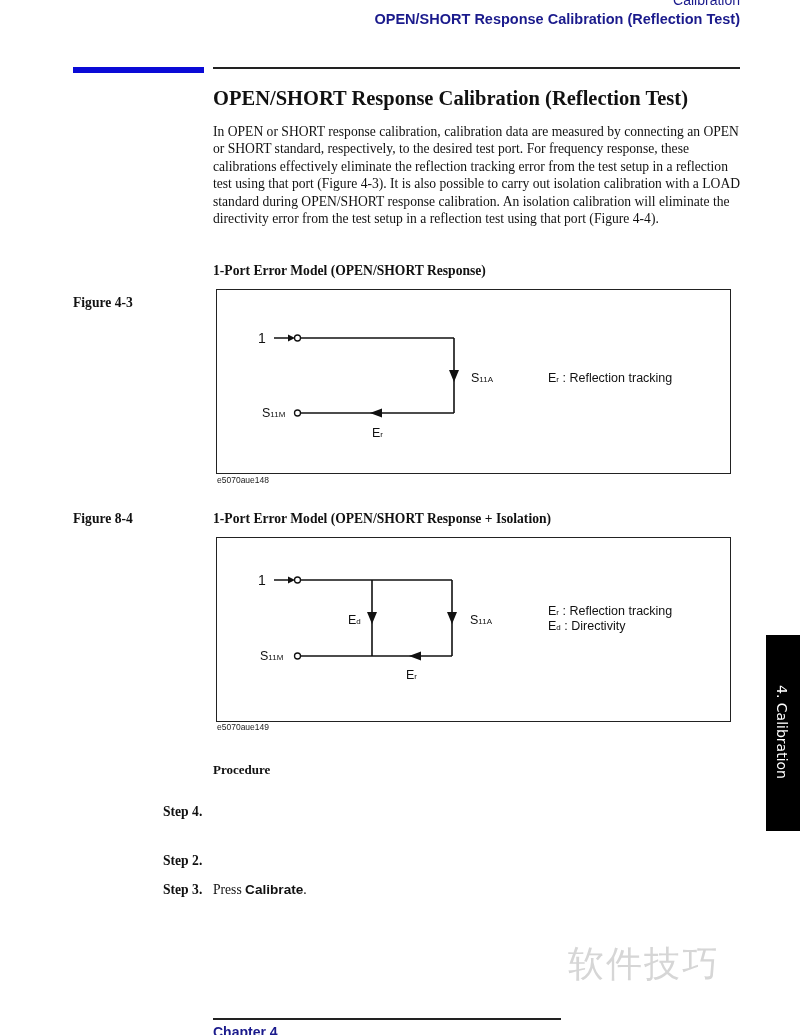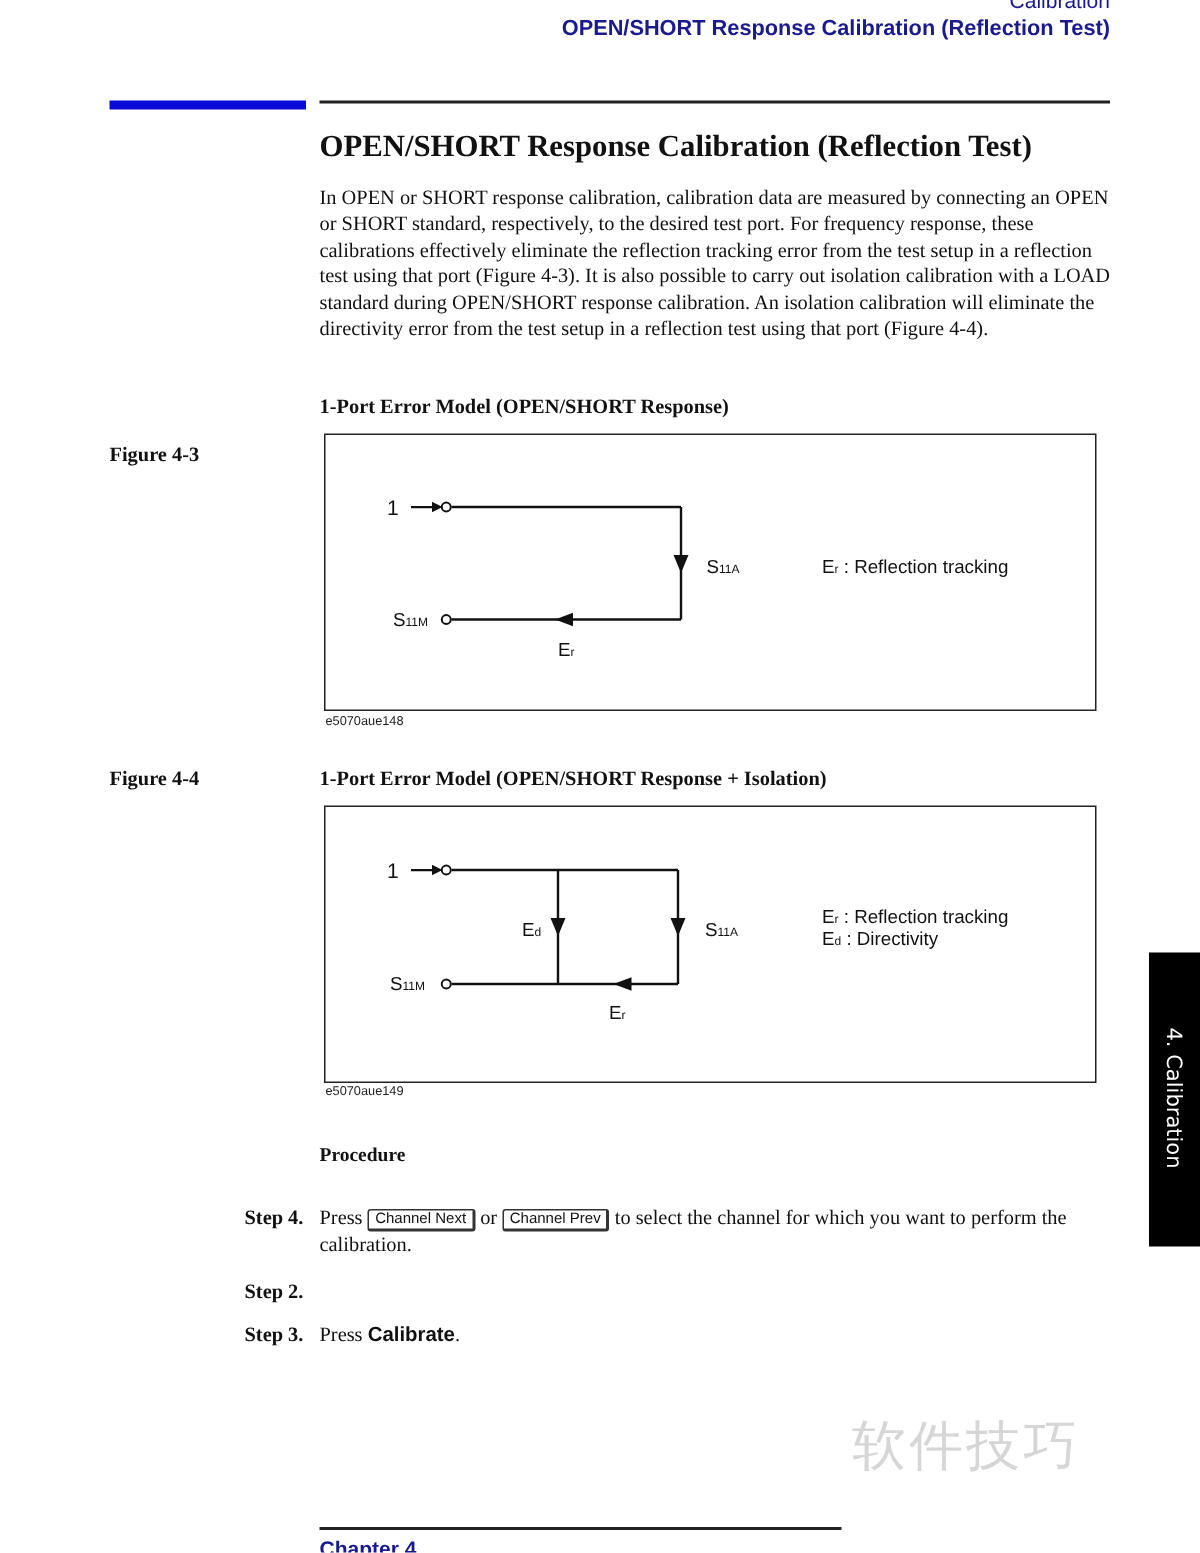--- a/index.html
+++ b/index.html
@@ -63,21 +63,21 @@
     <circle cx="80.5" cy="123" r="3" fill="#fff" stroke="#111" stroke-width="1.3"></circle>
 
     <text x="45" y="127" font-size="12.5"><tspan>S</tspan><tspan font-size="8">11M</tspan></text>
     <text x="254" y="92" font-size="12.5"><tspan>S</tspan><tspan font-size="8">11A</tspan></text>
     <text x="155" y="147" font-size="12.5"><tspan>E</tspan><tspan font-size="8">r</tspan></text>
     <text x="331" y="92" font-size="12.5"><tspan>E</tspan><tspan font-size="8">r</tspan><tspan> : Reflection tracking</tspan></text>
   </svg>
 </div>
 <div class="abs fig-id" style="left:217px;top:475px;">e5070aue148</div>
 
-<div class="abs fig-lbl" style="left:73px;top:511px;">Figure 4-4</div>
+<div class="abs fig-lbl" style="left:73px;top:511px;">Figure 8-4</div>
 <div class="abs fig-lbl" style="left:213px;top:511px;">1-Port Error Model (OPEN/SHORT Response + Isolation)</div>
 <div class="abs fig-box" style="left:216px;top:537px;width:513px;height:183px;">
   <svg width="513" height="183" viewBox="0 0 513 183">
     <text x="41" y="47" font-size="14">1</text>
     <line x1="57" y1="42" x2="71" y2="42" stroke="#111" stroke-width="1.5"></line>
     <polygon points="71,38.5 78,42 71,45.5" fill="#111"></polygon>
     <circle cx="80.5" cy="42" r="3" fill="#fff" stroke="#111" stroke-width="1.3"></circle>
 
     <line x1="84" y1="42" x2="235" y2="42" stroke="#111" stroke-width="1.6"></line>
 
@@ -98,21 +98,20 @@
     <text x="331" y="77" font-size="12.5"><tspan>E</tspan><tspan font-size="8">r</tspan><tspan> : Reflection tracking</tspan></text>
     <text x="331" y="92" font-size="12.5"><tspan>E</tspan><tspan font-size="8">d</tspan><tspan> : Directivity</tspan></text>
   </svg>
 </div>
 <div class="abs fig-id" style="left:217px;top:722px;">e5070aue149</div>
 
 <div class="abs h2">Procedure</div>
 
 <div class="abs step" style="left:0;top:803px;width:800px;height:36px;">
   <span class="step-num">Step 4.</span>
-  <span class="step-text"><span>Press </span><span class="key">Channel Next</span><span> or </span><span class="key">Channel Prev</span><span> to select the channel for which you want to perform the calibration.</span></span>
 </div>
 
 <div class="abs step" style="left:0;top:852px;width:724px;height:20px;">
   <span class="step-num">Step 2.</span>
 </div>
 
 <div class="abs step" style="left:0;top:881px;width:688px;height:20px;">
   <span class="step-num">Step 3.</span>
   <span class="step-text"><span>Press </span><span class="softkey">Calibrate</span><span>.</span></span>
 </div>

